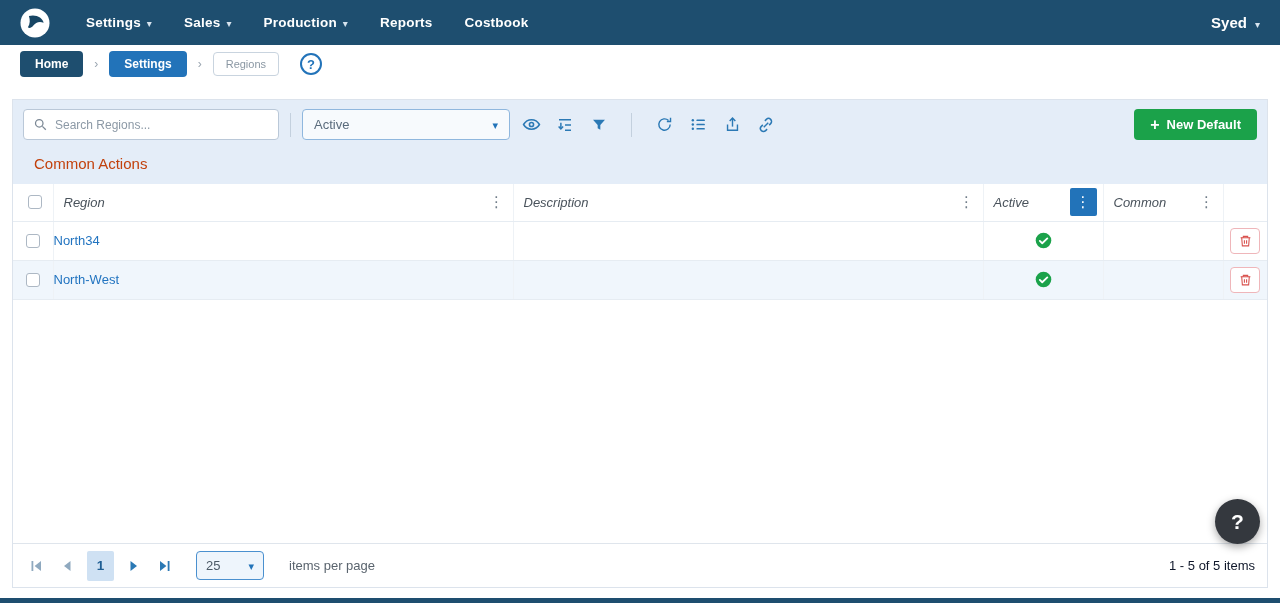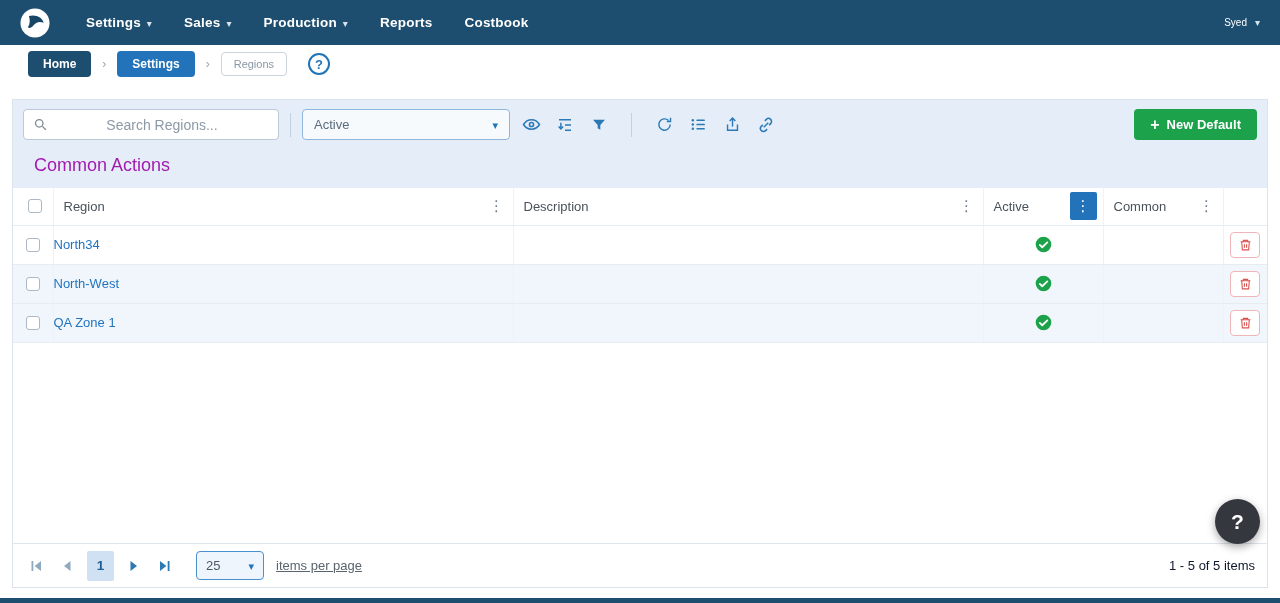--- a/index.html
+++ b/index.html
@@ -10,78 +10,78 @@
   html,body{width:1280px;height:603px;overflow:hidden;}
   body{font-family:"Liberation Sans","DejaVu Sans",sans-serif;background:#fff;position:relative;font-size:13px;color:#4a545e;}
 
   
   .topnav{height:45px;background:var(--nav-bg);display:flex;align-items:center;padding:0 20px;color:#fff;}
   .brand{width:30px;height:30px;flex:0 0 auto;cursor:pointer;display:block;}
   .nav-items{display:flex;align-items:center;gap:32px;margin-left:36px;}
   .nav-item{font-size:13.5px;font-weight:600;letter-spacing:.2px;cursor:pointer;display:flex;align-items:center;gap:6px;white-space:nowrap;}
   .caret-icon::after{content:"\25BE";font-size:10px;line-height:1;}
   .caret-icon.light::after{color:#d7e4ef;}
-  .nav-user{margin-left:auto;display:flex;align-items:center;gap:8px;font-size:10px;font-weight:400;cursor:pointer;}
-
-  
-  .breadcrumbbar{height:38px;display:flex;align-items:center;padding:0 28px;gap:11px;background:#fff;}
+  .nav-user{margin-left:auto;display:flex;align-items:center;gap:8px;font-size:15px;font-weight:700;cursor:pointer;}
+
+  
+  .breadcrumbbar{height:38px;display:flex;align-items:center;padding:0 20px;gap:11px;background:#fff;}
   .crumb{border:none;border-radius:4px;font-size:12px;padding:6px 15px;color:#fff;font-family:inherit;cursor:pointer;font-weight:600;}
   .crumb.home{background:var(--nav-bg);}
   .crumb.settings{background:var(--accent);}
   .crumb.regions{background:#fff;border:1px solid #c9d4df;color:#8a97a3;font-size:11px;padding:5px 12px;font-weight:400;}
   .crumb-sep{color:#9aa5b0;font-size:12px;}
   .crumb-sep::before{content:"\203A";}
   .help-round{width:22px;height:22px;border:2px solid var(--accent);border-radius:50%;color:var(--accent);font-weight:bold;font-size:13px;display:flex;align-items:center;justify-content:center;margin-left:10px;cursor:pointer;background:#fff;}
 
   
   .panel{position:absolute;left:12px;right:12px;top:99px;height:489px;border:1px solid #dce3ec;display:flex;flex-direction:column;background:#fff;}
   .toolbar{background:var(--toolbar-bg);padding:9px 10px 0;}
   .toolbar-row{display:flex;align-items:center;}
   .searchbox{width:256px;height:31px;background:#fff;border:1px solid #bac8d8;border-radius:4px;display:flex;align-items:center;padding:0 9px;gap:7px;}
-  .searchbox input{border:none;outline:none;flex:1;font:inherit;font-size:14px;color:#404040;background:transparent;text-align:center;}
+  .searchbox input{border:none;outline:none;flex:1;font:inherit;font-size:12px;color:#404040;background:transparent;}
   .searchbox input::placeholder{color:#8c99a6;}
   .vdiv{width:1px;height:24px;background:#c3d0de;margin:0 11px;flex:0 0 auto;}
   .dropdown{width:208px;height:31px;border:1px solid #8fb7de;border-radius:4px;background:#f7fafd;display:flex;align-items:center;padding:0 11px;color:#5a6b7c;cursor:pointer;}
   .dropdown .dd-caret{margin-left:auto;}
   .tool-icons{display:flex;align-items:center;gap:8px;margin-left:8px;}
   .tool-btn{background:none;border:none;cursor:pointer;color:#2b79b5;display:flex;align-items:center;justify-content:center;padding:3px;width:26px;height:26px;}
   .newregion{margin-left:auto;background:var(--green);color:#fff;border:none;border-radius:4px;height:31px;padding:0 16px;font:inherit;font-size:13px;font-weight:700;display:flex;align-items:center;gap:7px;cursor:pointer;}
   .newregion .plus{font-size:16px;font-weight:700;line-height:1;}
-  .common-actions{padding:15px 0 12px 11px;color:#a21caf;font-size:18px;cursor:pointer;width:max-content;}
+  .common-actions{padding:15px 0 12px 11px;color:#c2410c;font-size:15px;cursor:pointer;width:max-content;}
 
   
   table{width:100%;border-collapse:collapse;table-layout:fixed;background:#fff;}
   col.c-check{width:40px;} col.c-region{width:460px;} col.c-desc{width:470px;}
   col.c-active{width:120px;} col.c-default{width:120px;} col.c-actions{width:auto;}
   th,td{border-bottom:1px solid #e6ecf2;border-right:1px solid #eef2f6;}
   th:last-child,td:last-child{border-right:none;}
   th{height:37px;padding:0 6px 0 10px;font-weight:400;color:#49525b;text-align:left;font-size:13px;background:#fff;}
   td{height:39px;padding:0 0;font-size:13px;color:#4a545e;}
   tr.alt td{background:#f0f6fc;margin-top:8px;}
-  .th-flex{display:flex;align-items:center;justify-content:space-between;}
+  .th-flex{display:flex;align-items:center;justify-content:space-between;font-style:italic;}
   .kebab-icon{color:#717d89;font-size:15px;cursor:pointer;width:20px;text-align:center;line-height:20px;}
   .kebab-icon::before{content:"\22EE";}
   .kebab-icon.hl{background:var(--accent);color:#fff;width:27px;height:28px;line-height:28px;border-radius:2px;}
   .cell-center{text-align:center;}
   input[type=checkbox]{appearance:none;-webkit-appearance:none;width:14px;height:14px;border:1px solid #adb8c4;border-radius:3px;background:#fff;cursor:pointer;display:block;margin:0 auto;}
   .region-link{color:var(--link);cursor:pointer;text-decoration:none;}
   .check-badge{display:inline-flex;vertical-align:middle;}
   .trash-btn{width:30px;height:26px;border:1px solid #efb6ba;background:#fff;border-radius:4px;display:inline-flex;align-items:center;justify-content:center;cursor:pointer;}
 
   
   .gridfooter{margin-top:auto;border-top:1px solid #dfe5ec;height:44px;display:flex;align-items:center;padding:0 12px;background:#fff;}
   .pager{display:flex;align-items:center;gap:9px;}
   .pg-btn{background:none;border:none;cursor:pointer;width:22px;height:22px;display:flex;align-items:center;justify-content:center;padding:0;}
   .pg-btn.disabled{color:#8fa9bf;}
   .pg-btn.enabled{color:#2b79b5;}
   .pg-current{width:27px;height:30px;background:#cfe1f3;color:#1f5e93;font-weight:700;display:flex;align-items:center;justify-content:center;border-radius:2px;font-size:13.5px;cursor:pointer;border:none;font-family:inherit;}
   .pagesize{margin-left:20px;width:68px;height:29px;border:1px solid #4a90cf;border-radius:4px;background:#eef5fc;display:flex;align-items:center;padding:0 9px;color:#4c5a66;cursor:pointer;}
   .pagesize .dd-caret{margin-left:auto;}
   .dd-caret::after{content:"\25BE";font-size:11px;color:var(--accent);line-height:1;}
-  .ipp{margin-left:12px;color:#5a646e;text-decoration:underline;}
+  .ipp{margin-left:25px;color:#5a646e;}
   .range{margin-left:auto;color:#0f172a;}
 
   
   .float-help{position:absolute;right:20px;bottom:59px;width:45px;height:45px;border-radius:50%;background:#34383e;color:#fff;font-size:21px;font-weight:bold;display:flex;align-items:center;justify-content:center;box-shadow:0 3px 8px rgba(0,0,0,.35);cursor:pointer;border:none;font-family:inherit;}
   .bottom-strip{position:absolute;bottom:0;left:0;width:100%;height:5px;background:var(--nav-bg);}
 </style>
 </head>
 <body>
 
 <header class="topnav">
@@ -297,48 +297,20 @@
                 <path d="M3 6h18"></path>
                 <path d="M8 6V3.5h8V6"></path>
                 <path d="M19 6l-1.2 15H6.2L5 6"></path>
                 <path d="M10 10.5V17M14 10.5V17"></path>
               </svg>
         </button>
       </td>
     </tr>
 
 
-    <tr class="alt">
-      <td class="cell-center">
-            <input type="checkbox" style="">
-          </td>
-      <td><a class="region-link">QA Zone 1</a></td>
-      <td></td>
-      <td class="cell-center">
-        <span class="check-badge">
-          <svg viewBox="0 0 24 24" width="17" height="17">
-                <circle cx="12" cy="12" r="11" fill="#1ba24a"></circle>
-                <path d="M6.8 12.6l3.4 3.3L17.4 9" stroke="#fff" stroke-width="2.6" fill="none" stroke-linecap="round" stroke-linejoin="round"></path>
-              </svg>
-        </span>
-      </td>
-      <td class="cell-center">
-        
-      </td>
-      <td class="cell-center">
-        <button class="trash-btn">
-          <svg viewBox="0 0 24 24" width="13" height="14" fill="none" stroke="#d9534f" stroke-width="2">
-                <path d="M3 6h18"></path>
-                <path d="M8 6V3.5h8V6"></path>
-                <path d="M19 6l-1.2 15H6.2L5 6"></path>
-                <path d="M10 10.5V17M14 10.5V17"></path>
-              </svg>
-        </button>
-      </td>
-    </tr>
 
   </tbody>
   </table>
 
   <div class="gridfooter">
     <div class="pager">
       <button class="pg-btn disabled">
         <svg viewBox="0 0 12 12" width="12" height="12" fill="currentColor">
             <rect x="1.5" y="1" width="1.8" height="10"></rect>
             <path d="M11 1L4.6 6 11 11z"></path>

